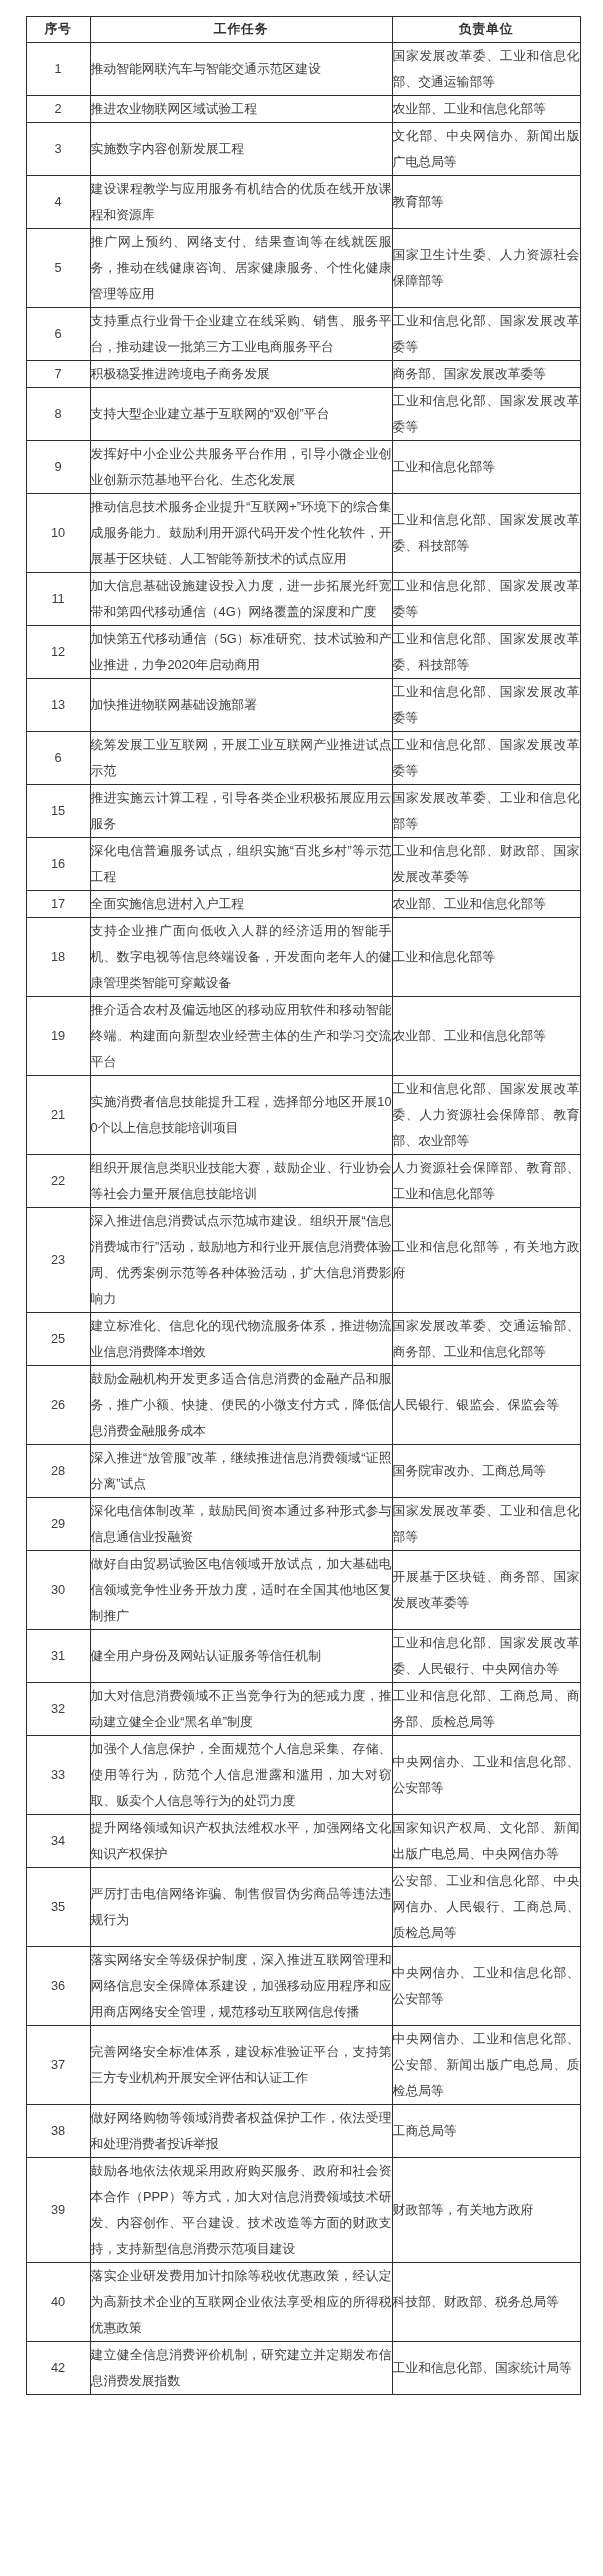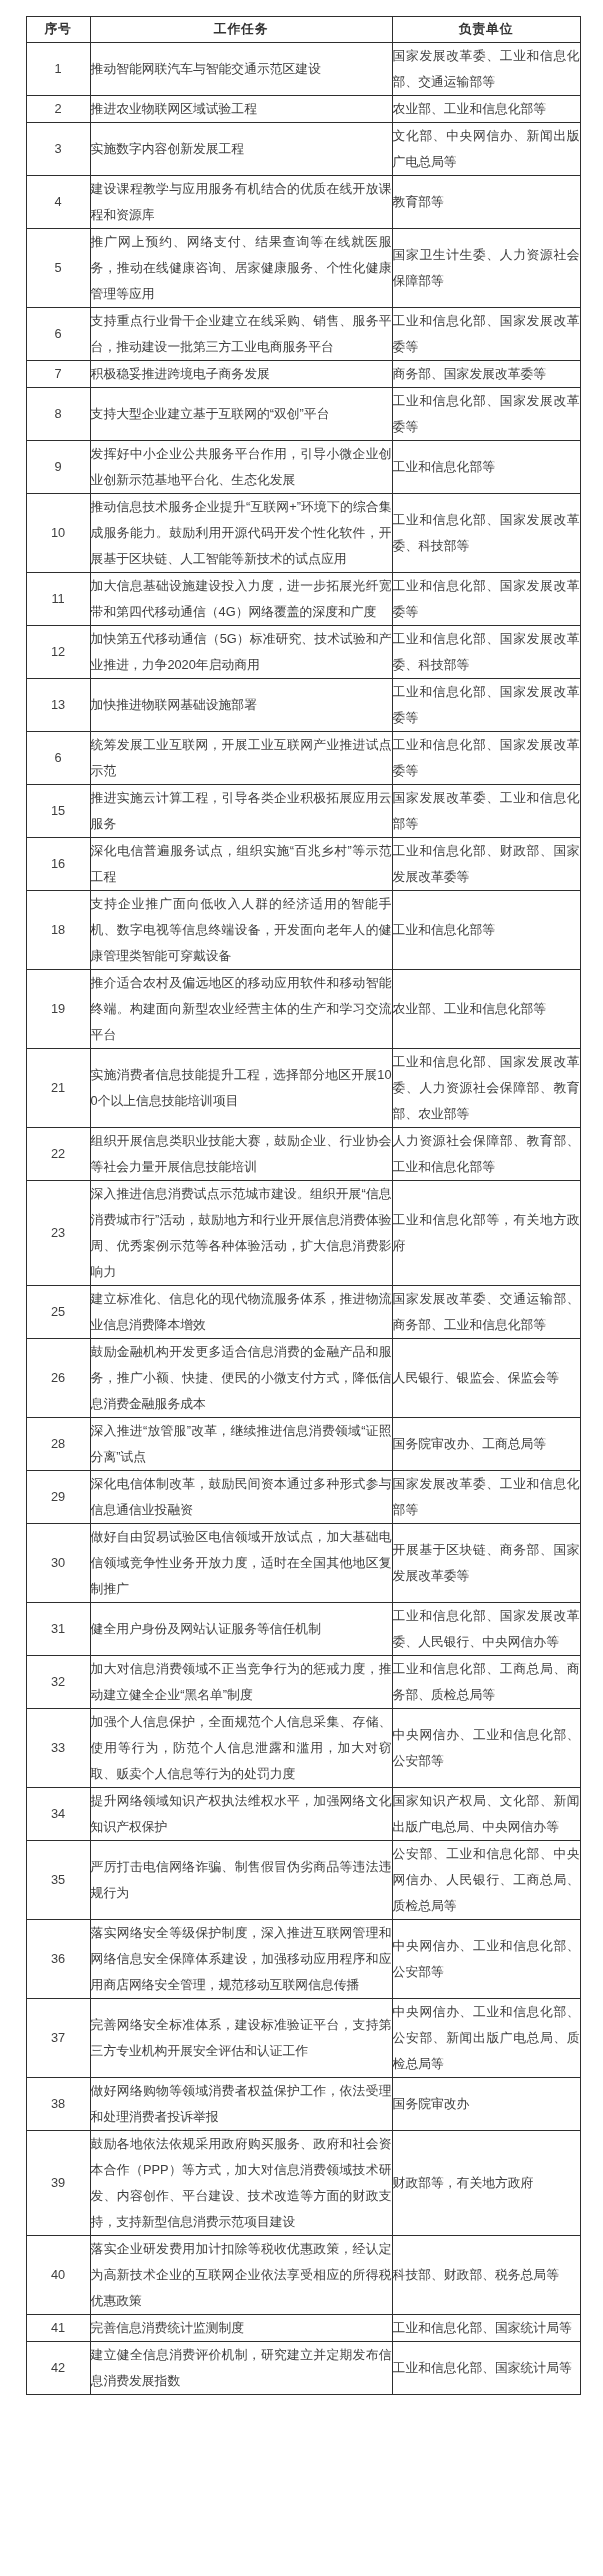--- a/index.html
+++ b/index.html
@@ -170,20 +170,25 @@
           <td class="cell-task">推进实施云计算工程，引导各类企业积极拓展应用云服务</td>
           <td class="cell-unit">国家发展改革委、工业和信息化部等</td>
         </tr>
 
         <tr>
           <td class="cell-no">16</td>
           <td class="cell-task">深化电信普遍服务试点，组织实施“百兆乡村”等示范工程</td>
           <td class="cell-unit">工业和信息化部、财政部、国家发展改革委等</td>
         </tr>
 
+        <tr>
+          <td class="cell-no">17</td>
+          <td class="cell-task">全面实施信息进村入户工程</td>
+          <td class="cell-unit">农业部、工业和信息化部等</td>
+        </tr>
 
         <tr>
           <td class="cell-no">18</td>
           <td class="cell-task">支持企业推广面向低收入人群的经济适用的智能手机、数字电视等信息终端设备，开发面向老年人的健康管理类智能可穿戴设备</td>
           <td class="cell-unit">工业和信息化部等</td>
         </tr>
 
         <tr>
           <td class="cell-no">19</td>
           <td class="cell-task">推介适合农村及偏远地区的移动应用软件和移动智能终端。构建面向新型农业经营主体的生产和学习交流平台</td>
@@ -279,40 +284,35 @@
 
         <tr>
           <td class="cell-no">37</td>
           <td class="cell-task">完善网络安全标准体系，建设标准验证平台，支持第三方专业机构开展安全评估和认证工作</td>
           <td class="cell-unit">中央网信办、工业和信息化部、公安部、新闻出版广电总局、质检总局等</td>
         </tr>
 
         <tr>
           <td class="cell-no">38</td>
           <td class="cell-task">做好网络购物等领域消费者权益保护工作，依法受理和处理消费者投诉举报</td>
-          <td class="cell-unit">国务院审改办</td>
+          <td class="cell-unit">工商总局等</td>
         </tr>
 
         <tr>
           <td class="cell-no">39</td>
           <td class="cell-task">鼓励各地依法依规采用政府购买服务、政府和社会资本合作（PPP）等方式，加大对信息消费领域技术研发、内容创作、平台建设、技术改造等方面的财政支持，支持新型信息消费示范项目建设</td>
           <td class="cell-unit">财政部等，有关地方政府</td>
         </tr>
 
         <tr>
           <td class="cell-no">40</td>
           <td class="cell-task">落实企业研发费用加计扣除等税收优惠政策，经认定为高新技术企业的互联网企业依法享受相应的所得税优惠政策</td>
           <td class="cell-unit">科技部、财政部、税务总局等</td>
         </tr>
 
-        <tr>
-          <td class="cell-no">41</td>
-          <td class="cell-task">完善信息消费统计监测制度</td>
-          <td class="cell-unit">工业和信息化部、国家统计局等</td>
-        </tr>
 
         <tr>
           <td class="cell-no">42</td>
           <td class="cell-task">建立健全信息消费评价机制，研究建立并定期发布信息消费发展指数</td>
           <td class="cell-unit">工业和信息化部、国家统计局等</td>
         </tr>
       </tbody>
   </table>
 </div>
 

